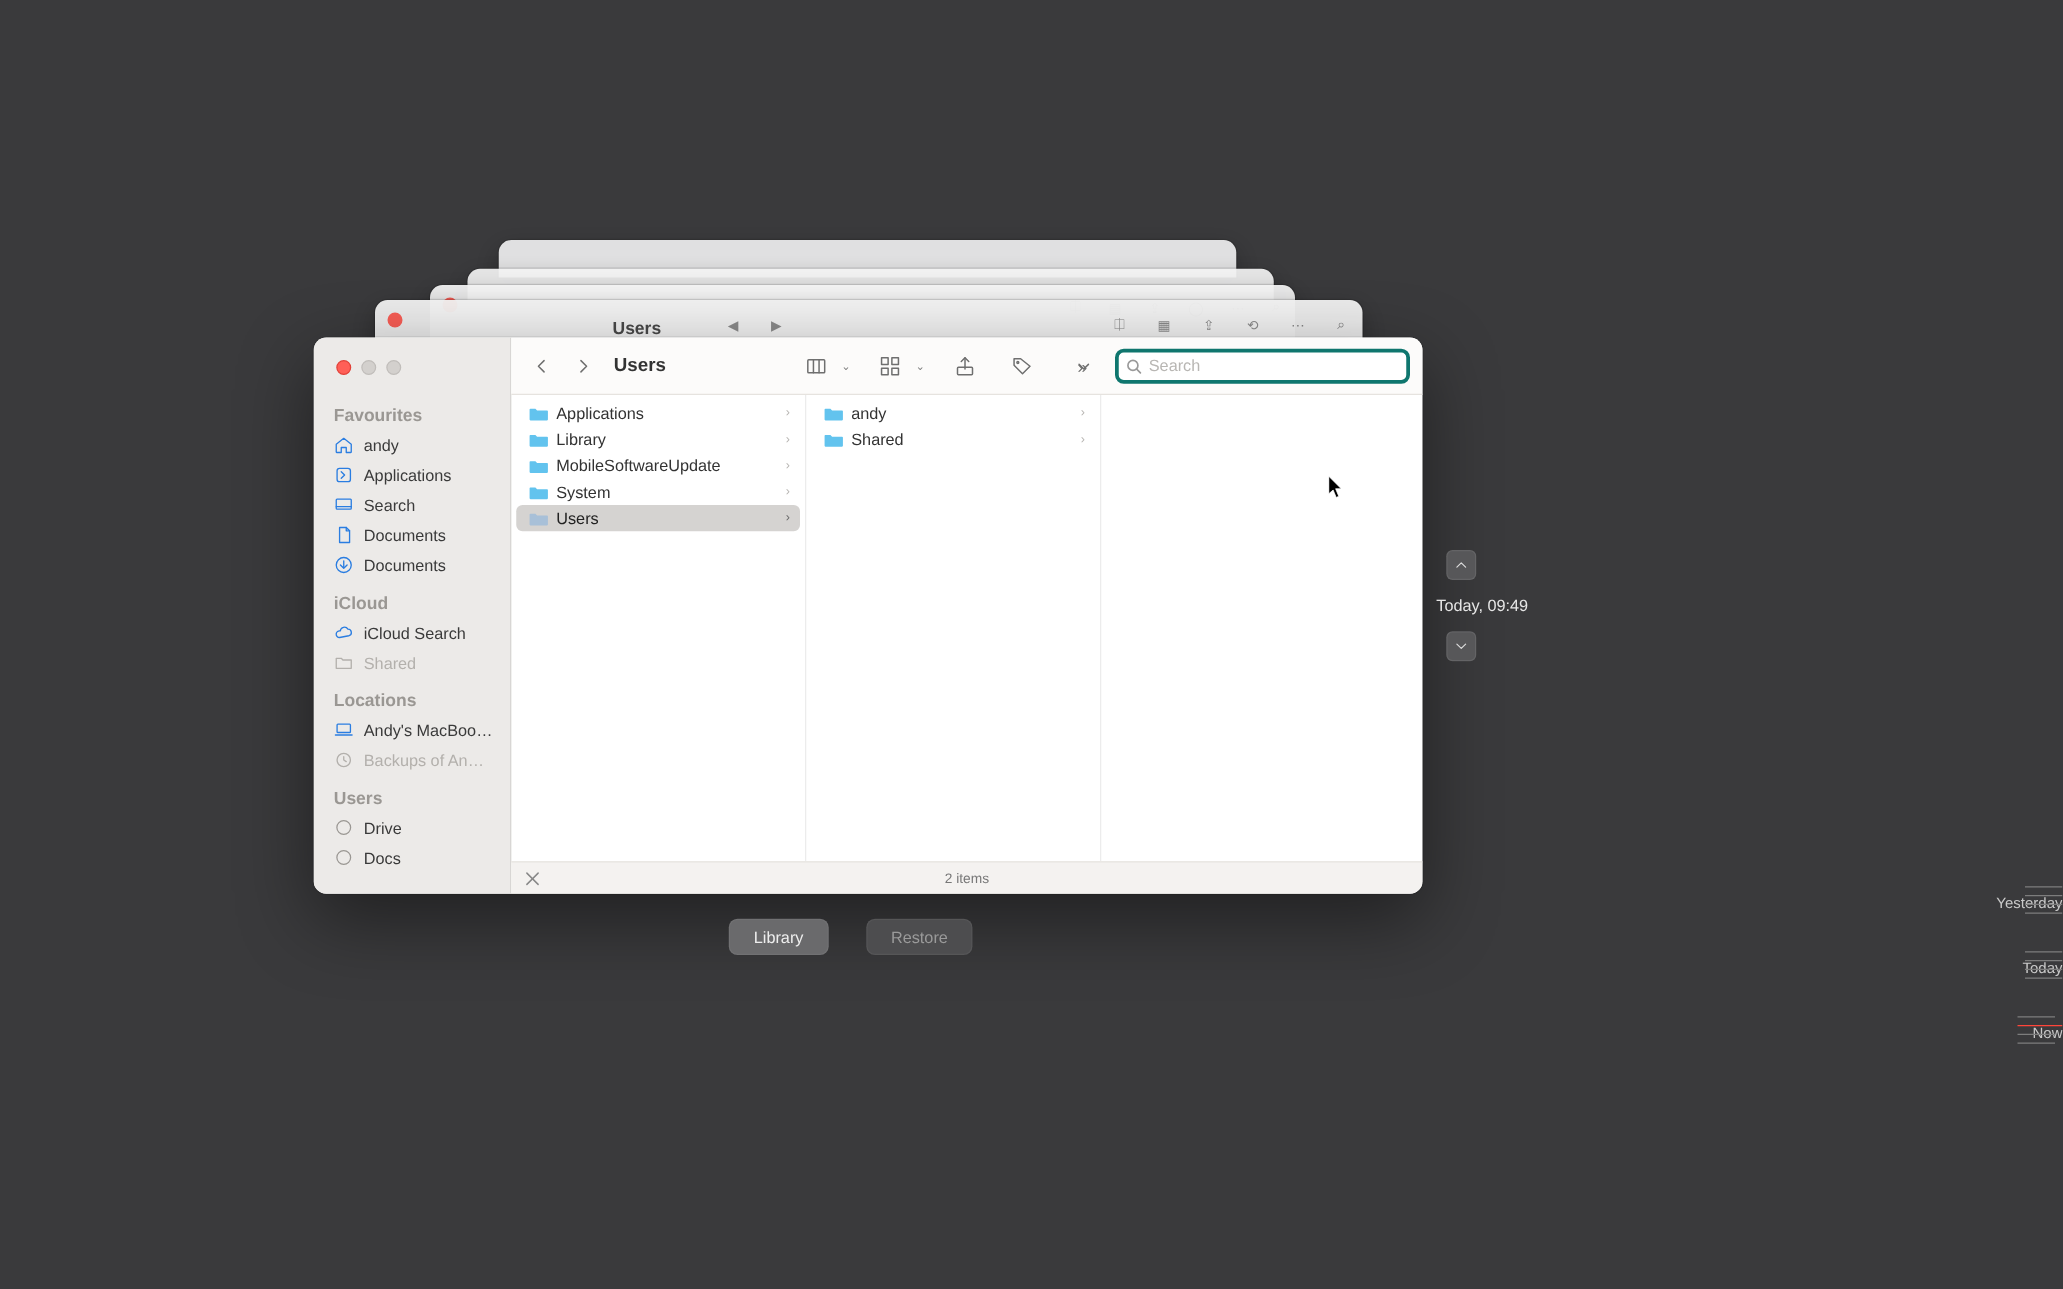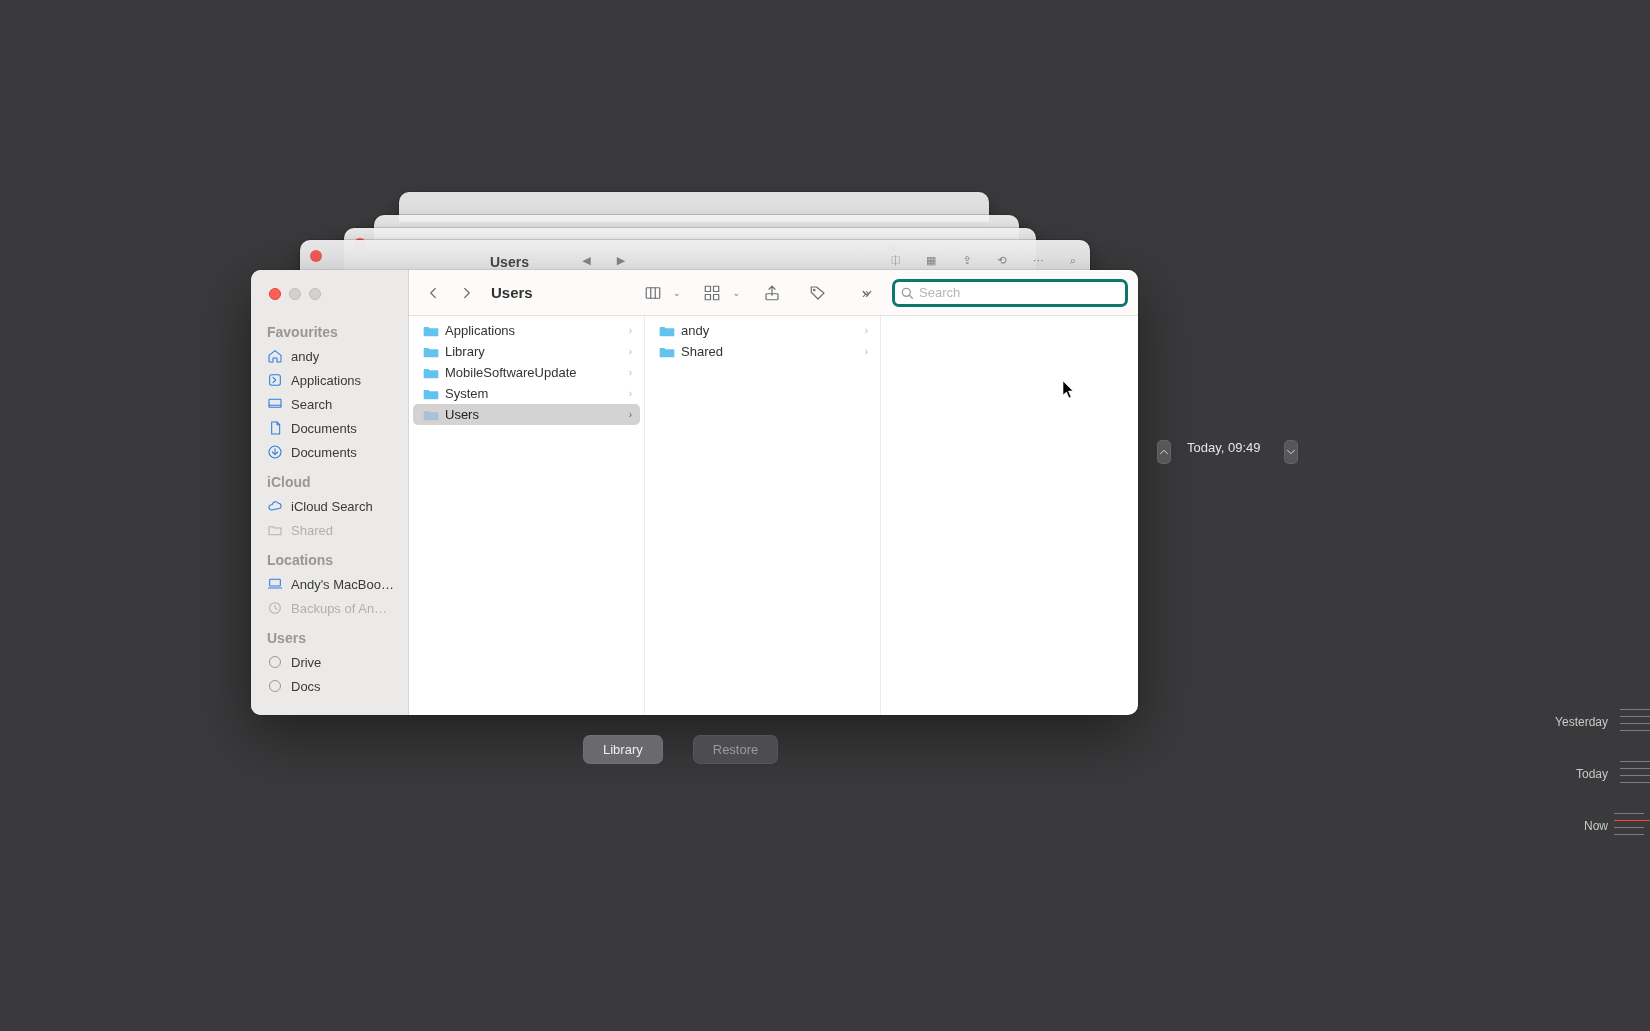--- a/index.html
+++ b/index.html
@@ -154,21 +154,21 @@
     position:relative;
   }
   .statusbar .close-x{
     position:absolute; left:8px; top:4px; width:18px; height:18px;
     display:flex; align-items:center; justify-content:center; color:#888;
   }
 
   
   .nav-control{
     position:absolute; left:1157px; top:440px; width:90px;
-    display:flex; align-items:flex-start; gap:24px;
+    display:flex; flex-direction:column; align-items:flex-start; gap:13px;
   }
   .nav-btn{
     width:24px; height:24px; background:#575759; border-radius:5px;
     display:flex; align-items:center; justify-content:center; color:#ddd;
     box-shadow: inset 0 0 0 1px rgba(255,255,255,.08);
   }
   .nav-btn svg{ width:14px; height:14px;}
   .nav-label{
     color:#e6e6e6; font-size:13px; white-space:nowrap; margin-left:-8px;
   }
@@ -183,21 +183,21 @@
     box-shadow: inset 0 0 0 1px rgba(255,255,255,.05);
   }
   .mac-btn.disabled{ background:#4d4d4f; color:#9a9a9a;}
 
   
   .timeline{
     position:absolute; right:0; top:715px; width:120px;
     color:#c9c9c9; font-size:12px;
   }
   .timeline .tick-block{ margin-bottom:38px; position:relative;}
-  .timeline .tick-label{ text-align:right; padding-right:42px;}
+  .timeline .tick-label{ text-align:right; }
   .timeline .ticks{
     position:absolute; right:0; top:-6px; display:flex; flex-direction:column; gap:6px;
   }
   .timeline .ticks span{
     display:block; width:30px; height:1px; background:#7d7d7d;
   }
   .timeline .ticks span.red{ background:#ff453a; width:36px;}
 
   
   .cursor{
@@ -472,20 +472,29 @@
                 <path fill="#62c3ee" d="M2 4h6l2 2h12a1 1 0 0 1 1 1v10a1 1 0 0 1-1 1H2a1 1 0 0 1-1-1V5a1 1 0 0 1 1-1z"></path>
               </svg>
             </span>
             <span class="rlabel">Shared</span>
             <span class="chev">›</span>
           </div>
         </div>
         <div class="col"></div>
       </div>
 
+    <div class="statusbar">
+      <div class="close-x">
+        <svg viewBox="0 0 24 24" class="stroke-icon">
+            <line x1="6" y1="6" x2="18" y2="18"></line>
+            <line x1="18" y1="6" x2="6" y2="18"></line>
+          </svg>
+      </div>
+      <span>2 items</span>
+    </div>
 
   </div>
 </div>
 
 <div class="nav-control">
   <div class="nav-btn">
     <svg viewBox="0 0 24 24" class="stroke-icon" style="stroke:#ddd">
         <polyline points="6 15 12 9 18 15"></polyline>
       </svg>
   </div>

